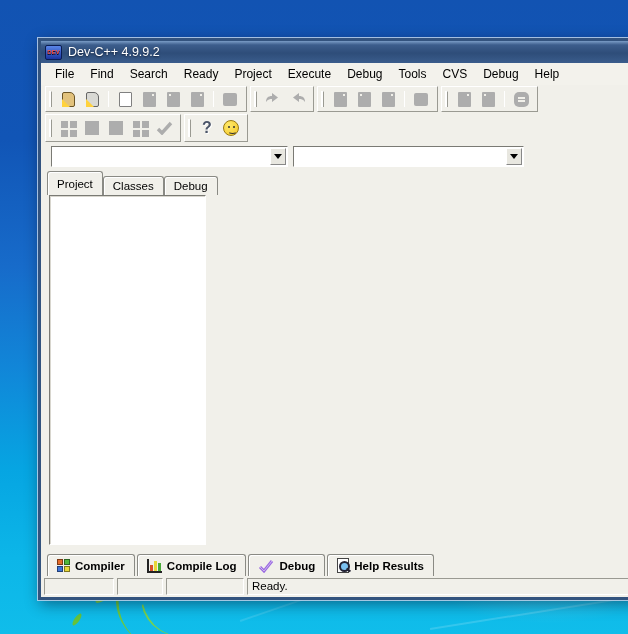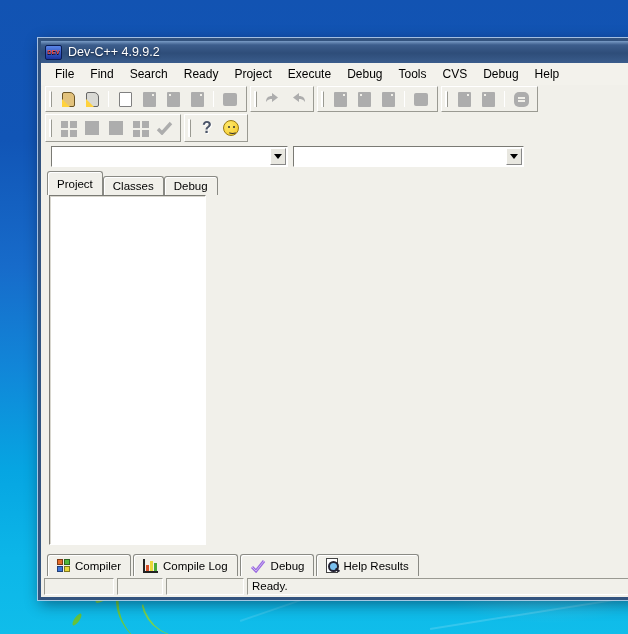--- a/index.html
+++ b/index.html
@@ -88,21 +88,21 @@
   .side-tabs { position:absolute; left:6px; top:1px; height:25px; display:flex; align-items:flex-end; }
   .tab { border:1px solid #8a8a84; border-bottom:none; border-radius:3px 3px 0 0; background:#f1f0ea;
     box-shadow:inset 1px 1px 0 #fff; font-size:11.5px; padding:0 9px; display:flex; align-items:center; }
   .side-tabs .tab { height:19px; }
   .side-tabs .tab.active { height:24px; position:relative; z-index:2; }
   .tree-panel { position:absolute; left:8px; top:26px; width:157px; height:350px; background:#fff;
     border:1px solid; border-color:#7a7a74 #fff #fff #7a7a74; box-shadow:1px 1px 0 #d8d6ce inset; }
 
   
   .bottom-tabs { flex:0 0 24px; display:flex; align-items:flex-end; padding-left:6px; gap:2px; background:#f1f0ea; }
-  .bottom-tabs .tab { height:22px; gap:5px; }
+  .bottom-tabs .tab { height:22px; gap:5px;font-weight:bold; }
   .bticon { flex:0 0 auto; }
   .icon-compiler { width:13px; height:13px; display:grid; grid-template-columns:6px 6px; grid-template-rows:6px 6px; gap:1px; }
   .icon-compiler i { display:block; border:1px solid rgba(0,0,0,.45); }
   .icon-resources { position:relative; width:15px; height:15px; }
   .icon-resources::before { content:""; position:absolute; left:0; top:0; width:10px; height:11px; background:#44a644; border:1px solid #174517; }
   .icon-resources::after { content:""; position:absolute; left:4px; top:3px; width:10px; height:11px; background:#d84444; border:1px solid #5c1212; }
   .icon-log { width:15px; height:14px; border-left:2px solid #222; border-bottom:2px solid #222; display:flex; align-items:flex-end; gap:1px; padding-left:1px; }
   .icon-log i { display:block; width:3px; }
   .icon-log .b1 { height:6px; background:#d85028; }
   .icon-log .b2 { height:10px; background:#e8d838; }

